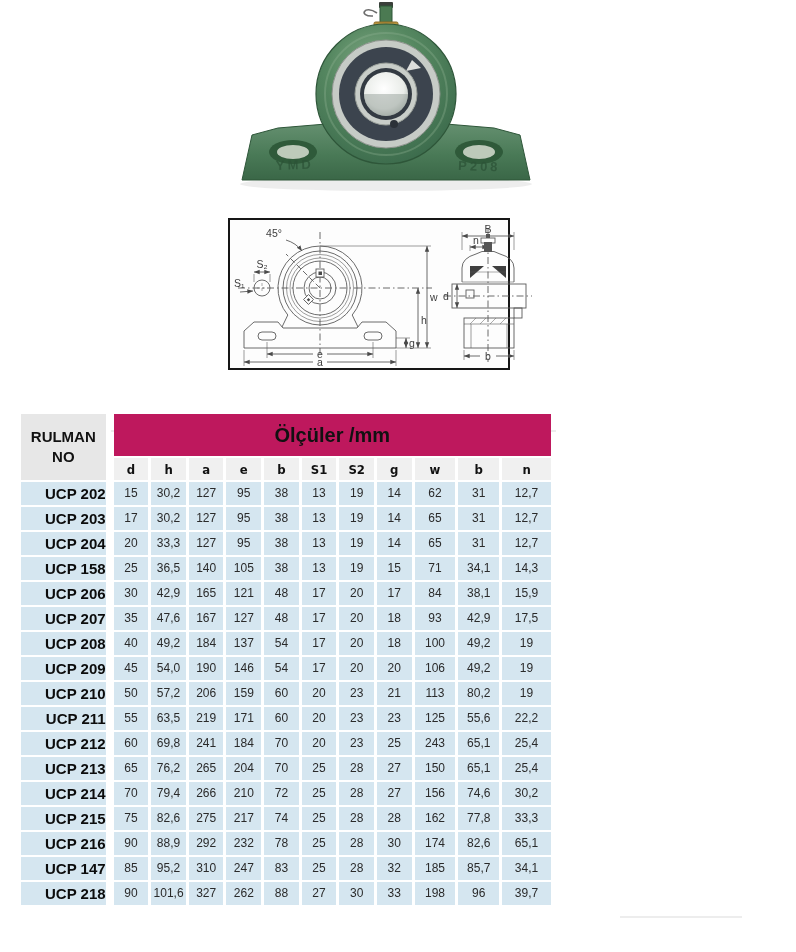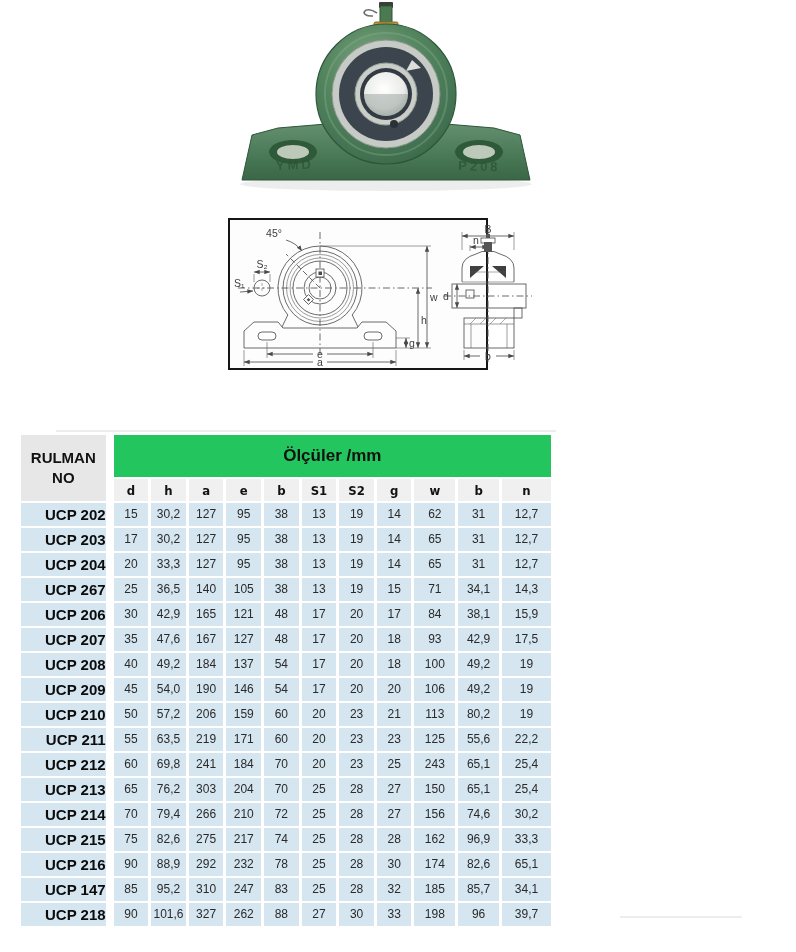--- a/index.html
+++ b/index.html
@@ -3,38 +3,38 @@
 <meta charset="utf-8">
 <style>
   html,body{margin:0;padding:0;background:#fff;}
   .page{position:relative;width:796px;height:952px;background:#ffffff;overflow:hidden;
         font-family:"Liberation Sans",sans-serif;}
 
   
   .photo{position:absolute;left:236px;top:2px;width:300px;height:192px;}
 
   
-  .drawing{position:absolute;left:228px;top:218px;width:260px;height:152px;
+  .drawing{position:absolute;left:228px;top:218px;width:282px;height:152px;
            border:2px solid #161616;box-sizing:border-box;background:#fdfdfd;}
 
   
   .rule-top{position:absolute;left:56px;top:430px;width:500px;height:2px;background:#ececec;}
   .rule-bottom{position:absolute;left:620px;top:916px;width:122px;height:2px;background:#ededed;}
 
   
-  .table-wrap{position:absolute;left:18px;top:433px;width:536px;}
+  .table-wrap{position:absolute;left:18px;top:412px;width:536px;}
   table.dim{border-collapse:separate;border-spacing:3px 2px;table-layout:fixed;width:536px;}
   table.dim th,table.dim td{padding:0;margin:0;background-clip:padding-box;}
   col.c-name{width:88px;}
   col.c-std{width:34px;}
   col.c-wide{width:40px;}
   col.c-last{width:48px;}
   .th-name{background:#e7e7e7;font-size:15px;font-weight:bold;color:#111;
            text-align:center;line-height:20px;border-right:5px solid #fff;}
-  .th-group{background:#22c55e;font-size:17px;font-weight:bold;color:#111;
+  .th-group{background:#be185d;font-size:20px;font-weight:bold;color:#111;
             text-align:center;height:42px;}
   .th-col{background:#f0f0f0;font-size:13px;font-weight:bold;color:#111;
           text-align:center;height:22px;font-family:"DejaVu Sans","Liberation Sans",sans-serif;
           font-stretch:condensed;}
   .td-name{background:#d5e6f0;font-size:15px;font-weight:bold;color:#0c0c0c;
            text-align:right;padding-left:5px;height:23px;line-height:23px;
            border-right:5px solid #fff;white-space:nowrap;}
   .td-val{background:#d5e6f0;font-size:12px;color:#2a2a2a;text-align:center;
           height:23px;line-height:23px;}
 
@@ -288,21 +288,21 @@
             <td class="td-val">95</td>
             <td class="td-val">38</td>
             <td class="td-val">13</td>
             <td class="td-val">19</td>
             <td class="td-val">14</td>
             <td class="td-val">65</td>
             <td class="td-val">31</td>
             <td class="td-val">12,7</td>
           </tr>
           <tr>
-            <td class="td-name">UCP 267</td>
+            <td class="td-name">UCP 158</td>
             <td class="td-val">25</td>
             <td class="td-val">36,5</td>
             <td class="td-val">140</td>
             <td class="td-val">105</td>
             <td class="td-val">38</td>
             <td class="td-val">13</td>
             <td class="td-val">19</td>
             <td class="td-val">15</td>
             <td class="td-val">71</td>
             <td class="td-val">34,1</td>
@@ -403,21 +403,21 @@
             <td class="td-val">23</td>
             <td class="td-val">25</td>
             <td class="td-val">243</td>
             <td class="td-val">65,1</td>
             <td class="td-val">25,4</td>
           </tr>
           <tr>
             <td class="td-name">UCP 213</td>
             <td class="td-val">65</td>
             <td class="td-val">76,2</td>
-            <td class="td-val">303</td>
+            <td class="td-val">265</td>
             <td class="td-val">204</td>
             <td class="td-val">70</td>
             <td class="td-val">25</td>
             <td class="td-val">28</td>
             <td class="td-val">27</td>
             <td class="td-val">150</td>
             <td class="td-val">65,1</td>
             <td class="td-val">25,4</td>
           </tr>
           <tr>
@@ -438,21 +438,21 @@
             <td class="td-name">UCP 215</td>
             <td class="td-val">75</td>
             <td class="td-val">82,6</td>
             <td class="td-val">275</td>
             <td class="td-val">217</td>
             <td class="td-val">74</td>
             <td class="td-val">25</td>
             <td class="td-val">28</td>
             <td class="td-val">28</td>
             <td class="td-val">162</td>
-            <td class="td-val">96,9</td>
+            <td class="td-val">77,8</td>
             <td class="td-val">33,3</td>
           </tr>
           <tr>
             <td class="td-name">UCP 216</td>
             <td class="td-val">90</td>
             <td class="td-val">88,9</td>
             <td class="td-val">292</td>
             <td class="td-val">232</td>
             <td class="td-val">78</td>
             <td class="td-val">25</td>

